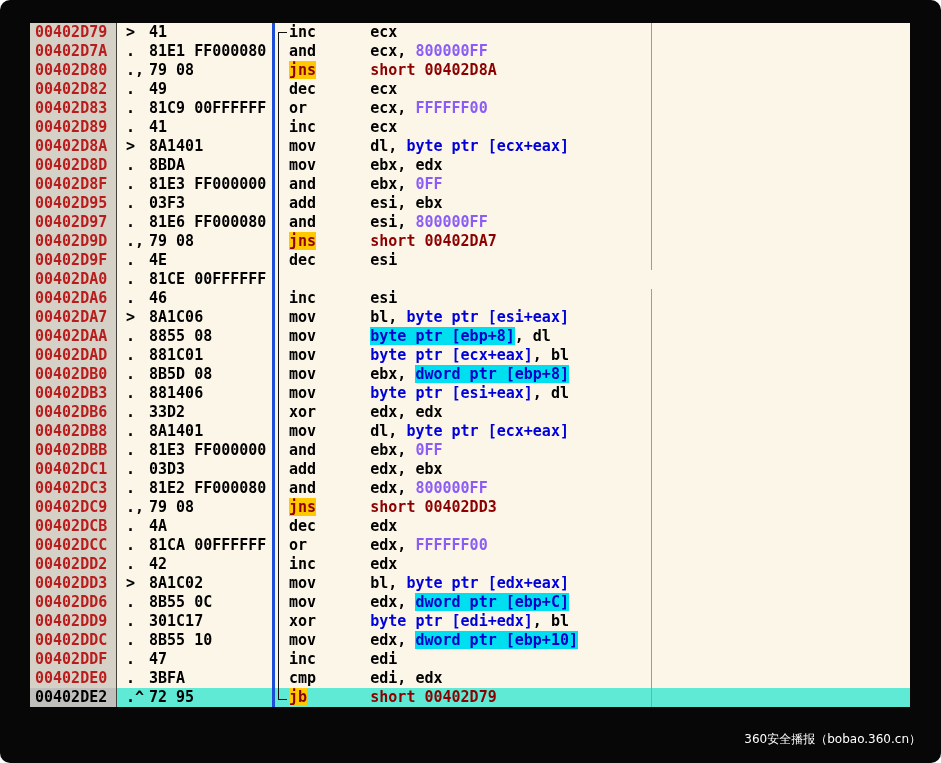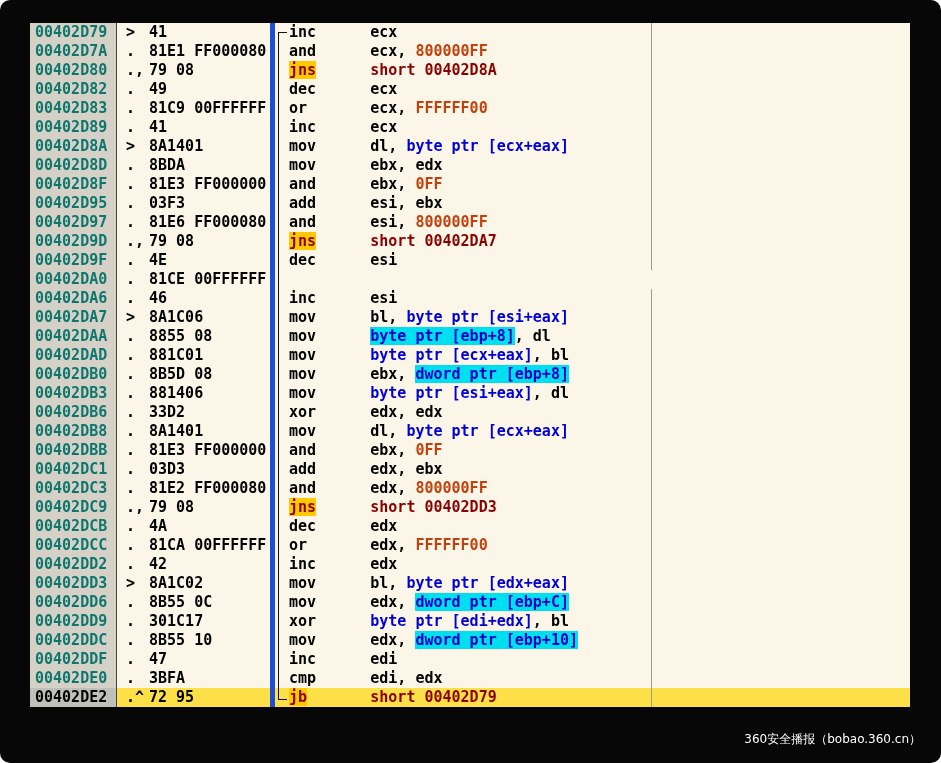--- a/index.html
+++ b/index.html
@@ -15,35 +15,35 @@
     position:absolute;
     left:30px; top:23px;
     width:880px; height:684px;
     background:#FBF6E8;
     overflow:hidden;
   }
   .row { display:flex; height:19px; line-height:19px; font-size:15px; font-weight:bold; }
   .cell { box-sizing:border-box; overflow:hidden; flex-shrink:0; white-space:pre; }
   .addr {
     width:87px; padding-left:5px;
-    background:#D5D1C6; color:#0f766e;
+    background:#D5D1C6; color:#b91c1c;
     border-right:1px solid #43433D;
   }
   .flag { width:30px; padding-left:9px; color:#000; }
-  .hex  { width:128px; padding-left:2px; color:#000; border-right:5px solid #1d4ed8; }
+  .hex  { width:128px; padding-left:2px; color:#000; border-right:3px solid #1d4ed8; }
   .disasm { width:377px; padding-left:14px; color:#000; border-right:1px solid #A09C91; }
   .comment { flex:1 1 auto; }
-  .row.selected { background:#fde047; }
+  .row.selected { background:#5eead4; }
   .row.selected .addr { background:#BFBFBC; color:#000; }
   .row.selected .comment, .row.selected .disasm, .row.selected .hex, .row.selected .flag { background:transparent; }
 
   
   .tk-def { color:#000000; }
   .tk-blu { color:#0000D8; }
-  .tk-oli { color:#c2410c; }
+  .tk-oli { color:#8b5cf6; }
   .tk-red { color:#8D0000; }
   .tk-yel { background:#FFC800; color:#8D0000; }
   .tk-cyn { background:#00DFF0; color:#0000C8; }
 
   .jump-bracket {
     position:absolute;
     left:248px; top:9px;
     width:8px; height:666px;
     border-left:1px solid #101010;
     border-top:1px solid #101010;

